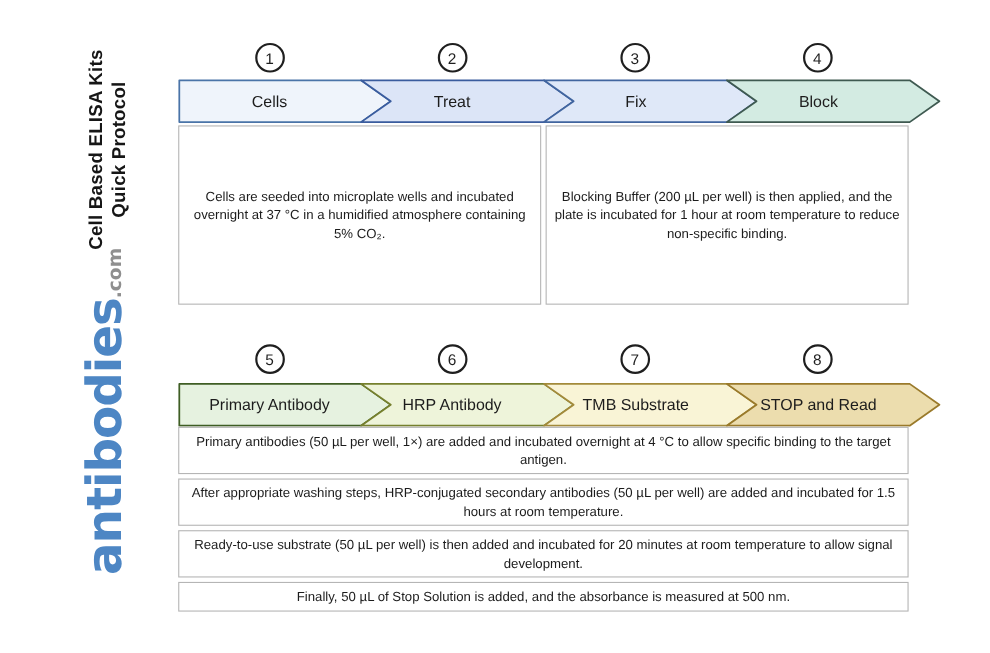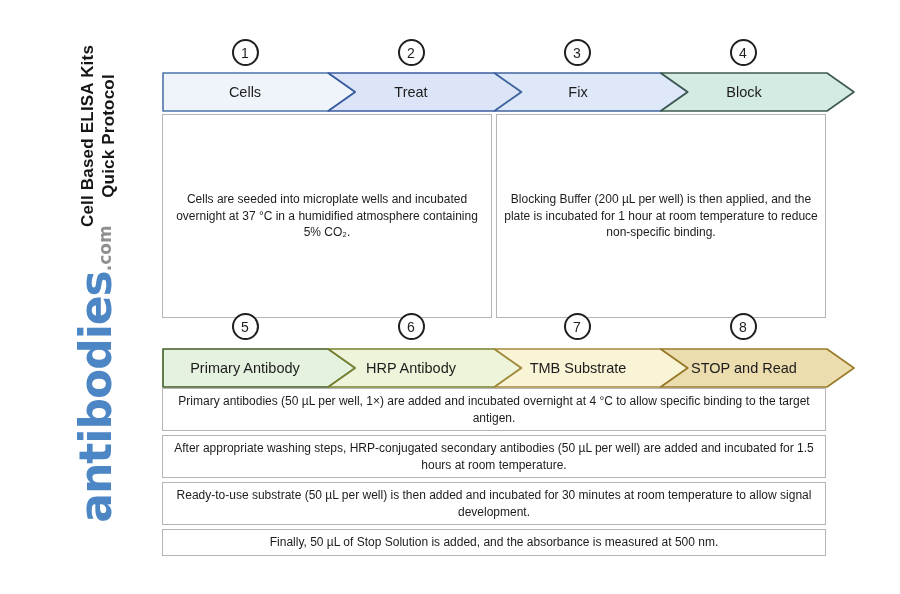--- a/index.html
+++ b/index.html
@@ -34,21 +34,21 @@
   .boxes-row{position:absolute;left:162px;width:664px;display:flex;gap:4px;}
   .step-box{
     flex:1;border:1.5px solid #b5b5b5;background:#fff;box-sizing:border-box;
     display:flex;align-items:center;justify-content:center;padding:4px 5px;
   }
   .step-box p{
     margin:0;text-align:center;font-size:12px;line-height:16.5px;color:#1c1c1c;
   }
   .row1-circles{top:39px;}
   .row1-arrows{top:72px;}
-  .row1-boxes{top:114px;height:204px;}
+  .row1-boxes{top:114px;height:163px;}
   .row2-circles{top:313px;}
   .row2-arrows{top:348px;}
   .row2-boxes{top:388px;height:124px;flex-direction:column;}
 </style>
 </head>
 <body>
 
 <div class="canvas">
 
   <div class="side-title">
@@ -122,20 +122,20 @@
   </svg>
 
   <div class="boxes-row row2-boxes">
     <div class="step-box">
         <p>Primary antibodies (50 µL per well, 1×) are added and incubated overnight at 4 °C to allow specific binding to the target antigen.</p>
       </div>
     <div class="step-box">
         <p>After appropriate washing steps, HRP-conjugated secondary antibodies (50 µL per well) are added and incubated for 1.5 hours at room temperature.</p>
       </div>
     <div class="step-box">
-        <p>Ready-to-use substrate (50 µL per well) is then added and incubated for 30 minutes at room temperature to allow signal development.</p>
+        <p>Ready-to-use substrate (50 µL per well) is then added and incubated for 20 minutes at room temperature to allow signal development.</p>
       </div>
     <div class="step-box">
         <p>Finally, 50 µL of Stop Solution is added, and the absorbance is measured at 500 nm.</p>
       </div>
   </div>
 
 </div>
 
 </body></html>

